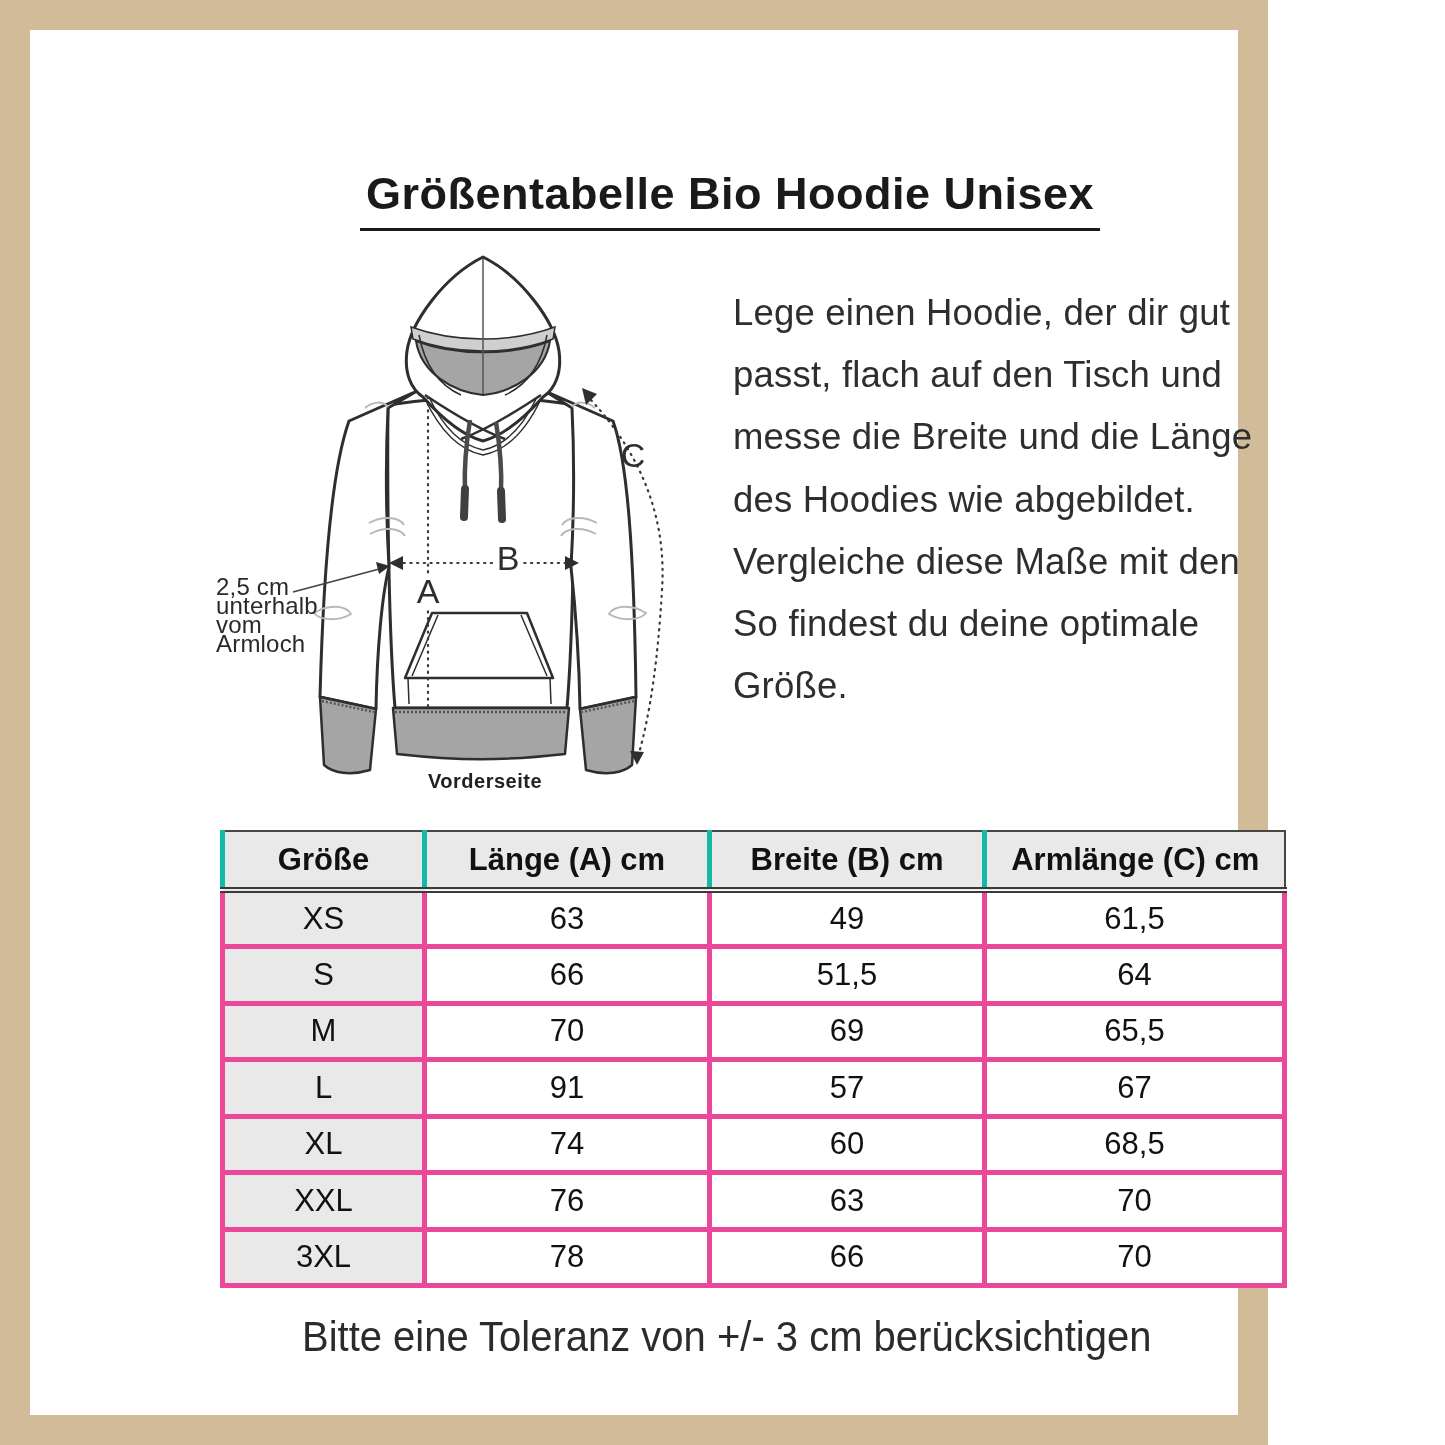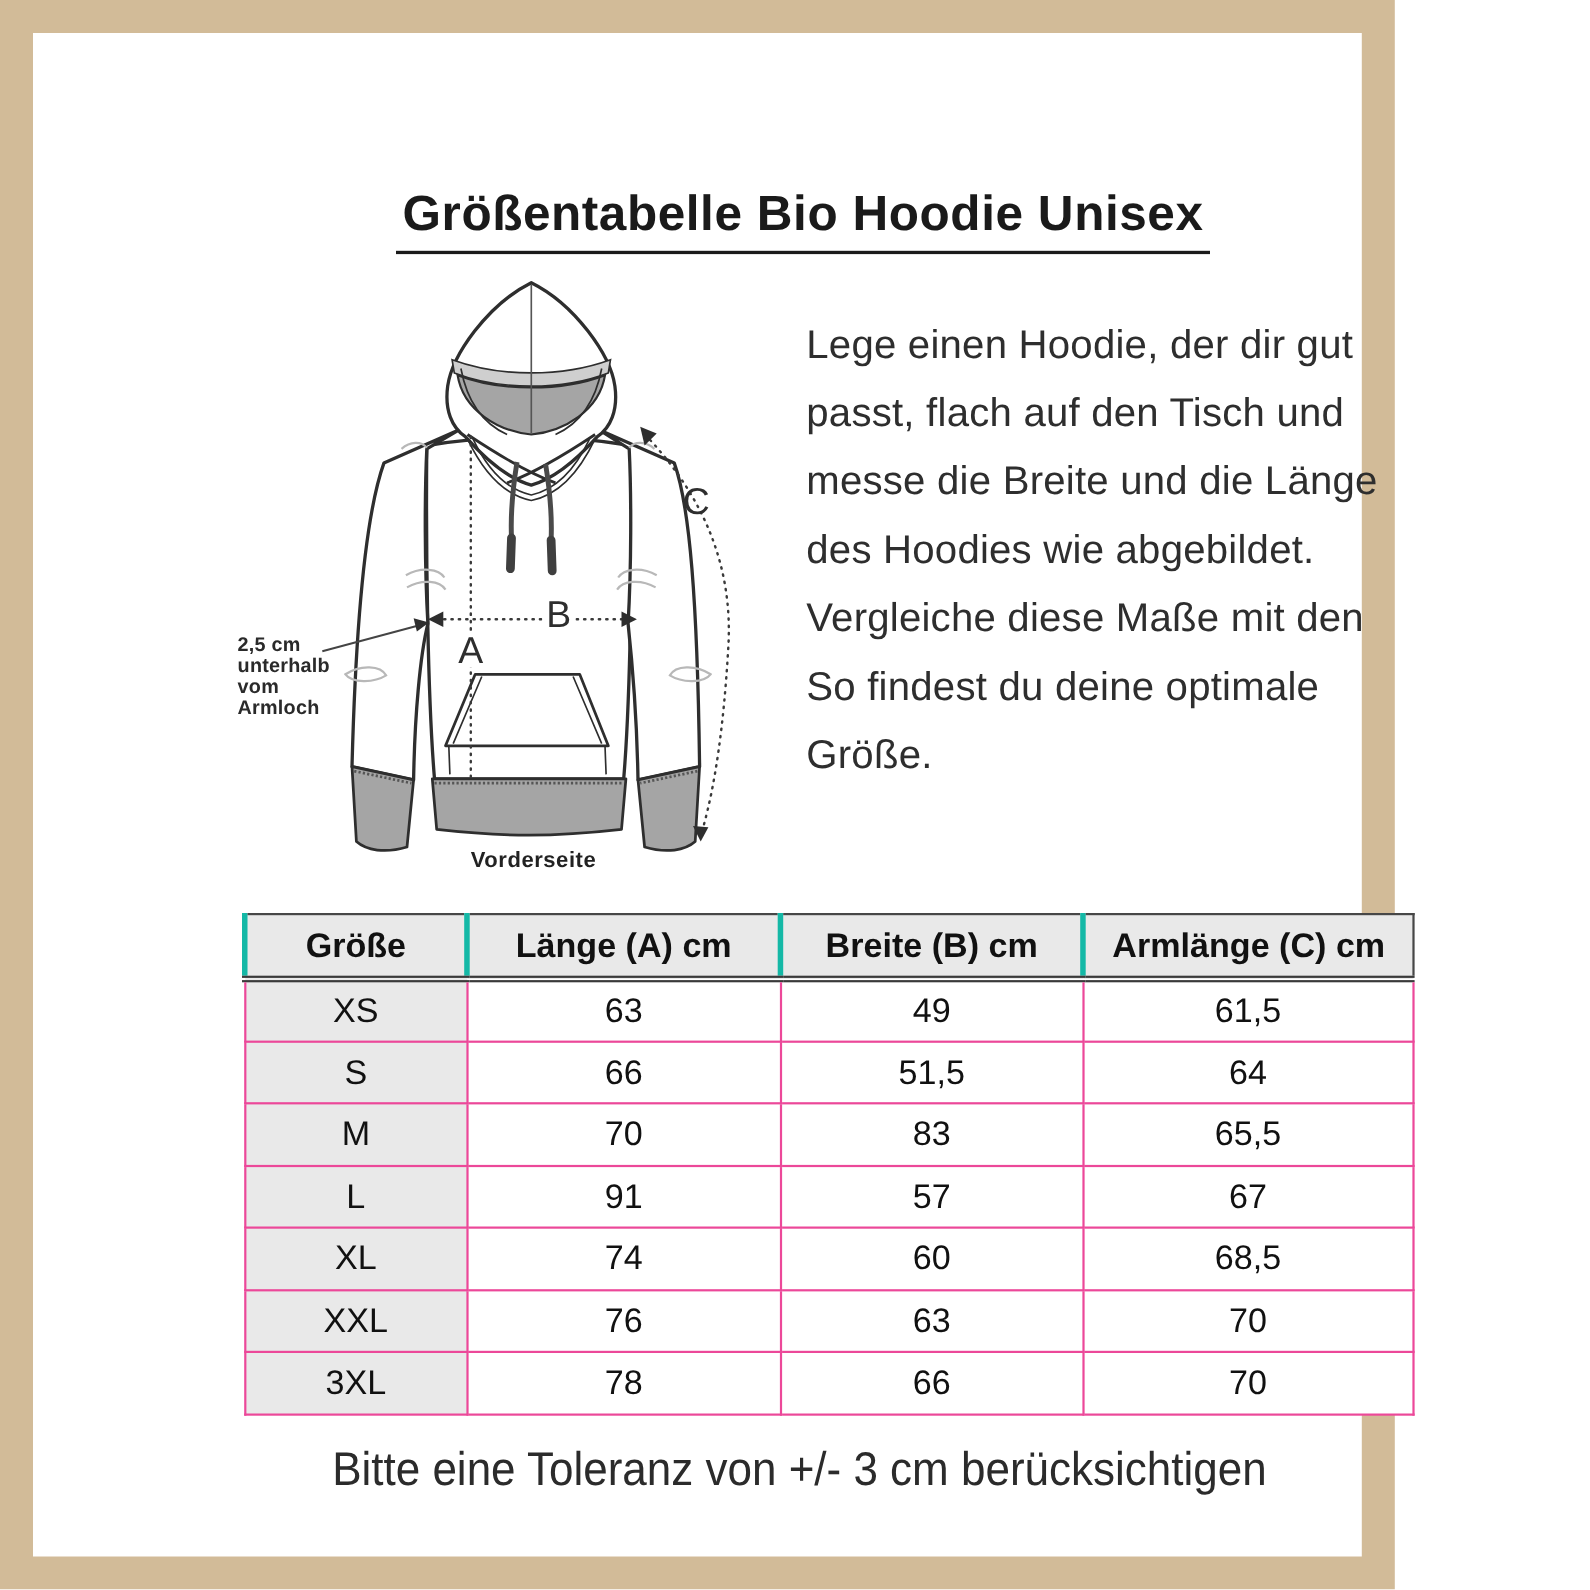--- a/index.html
+++ b/index.html
@@ -34,40 +34,40 @@
   .instructions {
     position:absolute; left:703px; top:252px; width:560px;
     font-size:36.5px; line-height:62.2px; font-weight:400;
     color:#2e2e2e; letter-spacing:0.2px;
     white-space:nowrap;
   }
   
   .diagram-svg { position:absolute; left:143px; top:215px; width:560px; height:555px; }
   .armhole-note {
     position:absolute; left:186px; top:547px;
-    font-size:18px; line-height:19px; font-weight:700;
+    font-size:24px; line-height:19px; font-weight:400;
     color:#2a2a2a; letter-spacing:0.2px;
   }
   
   .size-table {
     position:absolute; left:190px; top:800px; width:1062px;
     border-collapse:collapse; table-layout:fixed;
     border:2px solid #474747;
     font-size:31px; color:#111111; text-align:center;
   }
   .size-table th {
     height:59px; background:#e9e9e9;
     font-weight:700;
     border-left:5px solid #14b8a6; border-right:1px solid #b3b3b3;
     border-bottom:6px double #3a3a3a;
   }
   .size-table td {
     height:56.5px; background:#ffffff;
     font-weight:400;
-    border:2px solid #ec4899;
+    border:5px solid #ec4899;
     margin-left:16px;
   }
   .size-table td.size-col { background:#e9e9e9; }
   
   .footer-wrap {
     position:absolute; left:30px; top:1282px; width:1334px;
     text-align:center;
   }
   .footer-note {
     display:inline-block;
@@ -198,21 +198,21 @@
       </tr>
       <tr>
         <td class="size-col">S</td>
         <td>66</td>
         <td>51,5</td>
         <td>64</td>
       </tr>
       <tr>
         <td class="size-col">M</td>
         <td>70</td>
-        <td>83</td>
+        <td>69</td>
         <td>65,5</td>
       </tr>
       <tr>
         <td class="size-col">L</td>
         <td>91</td>
         <td>57</td>
         <td>67</td>
       </tr>
       <tr>
         <td class="size-col">XL</td>

